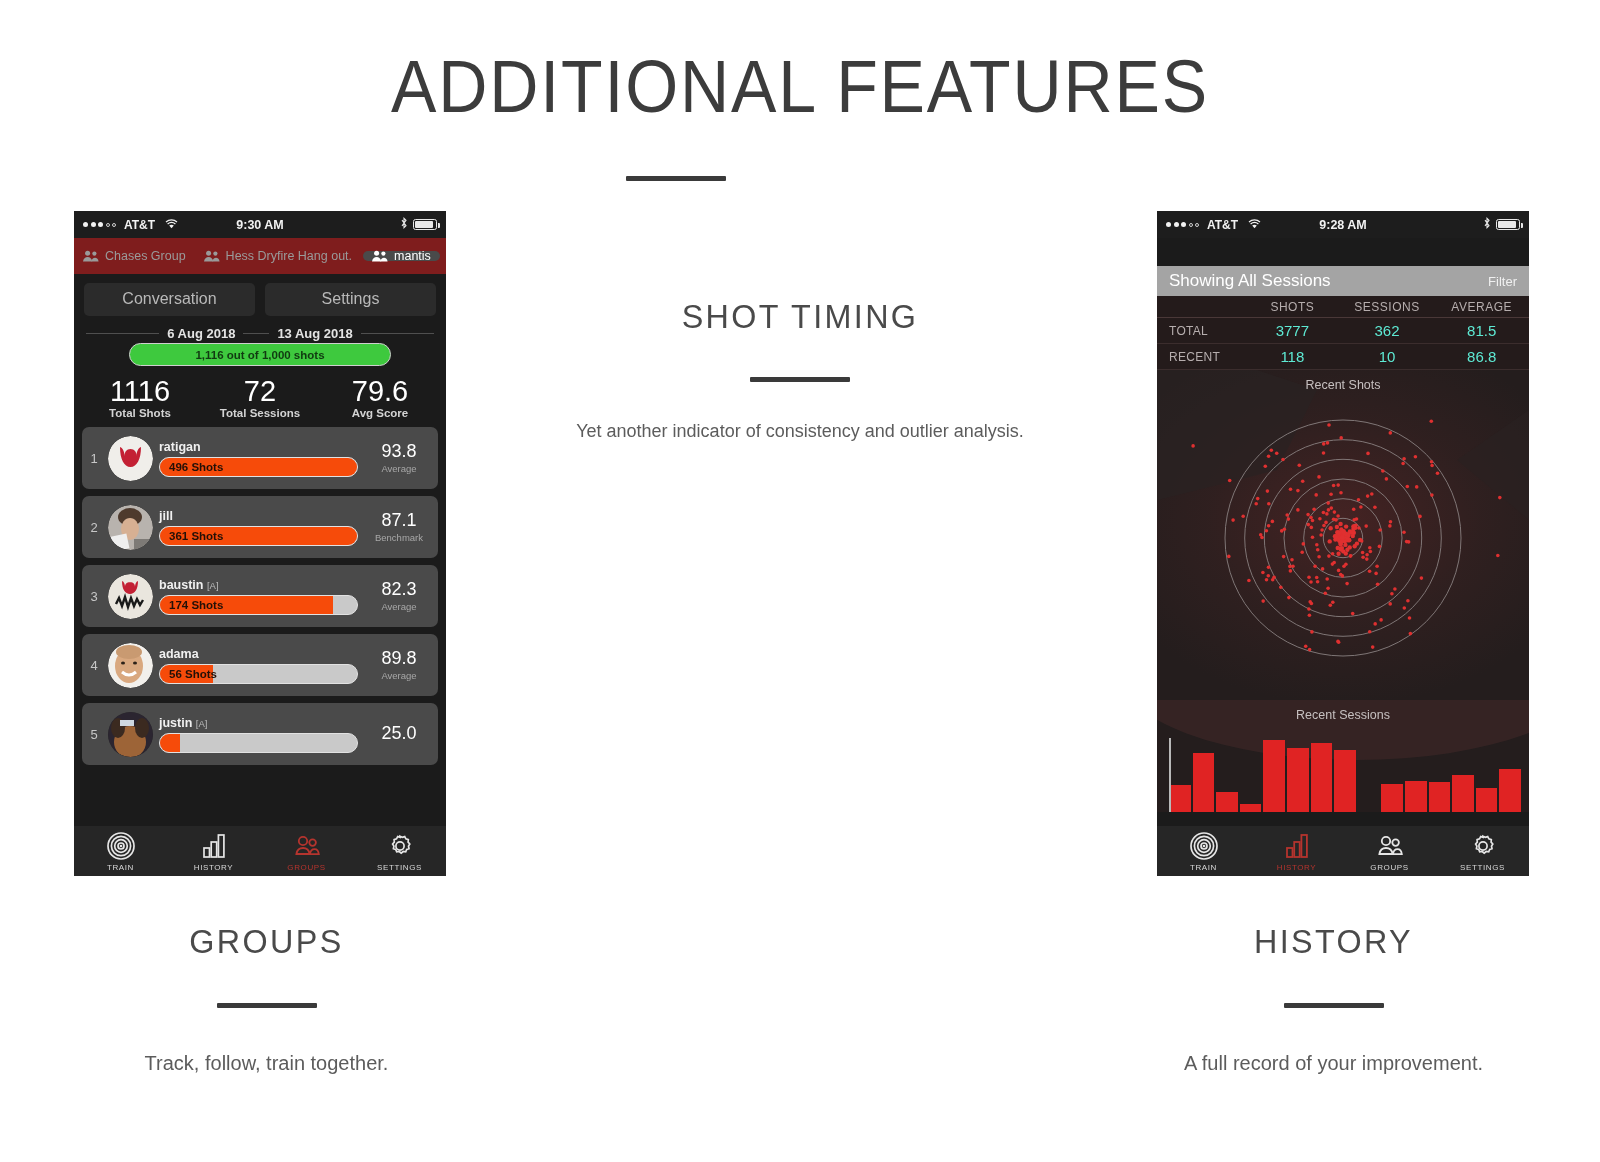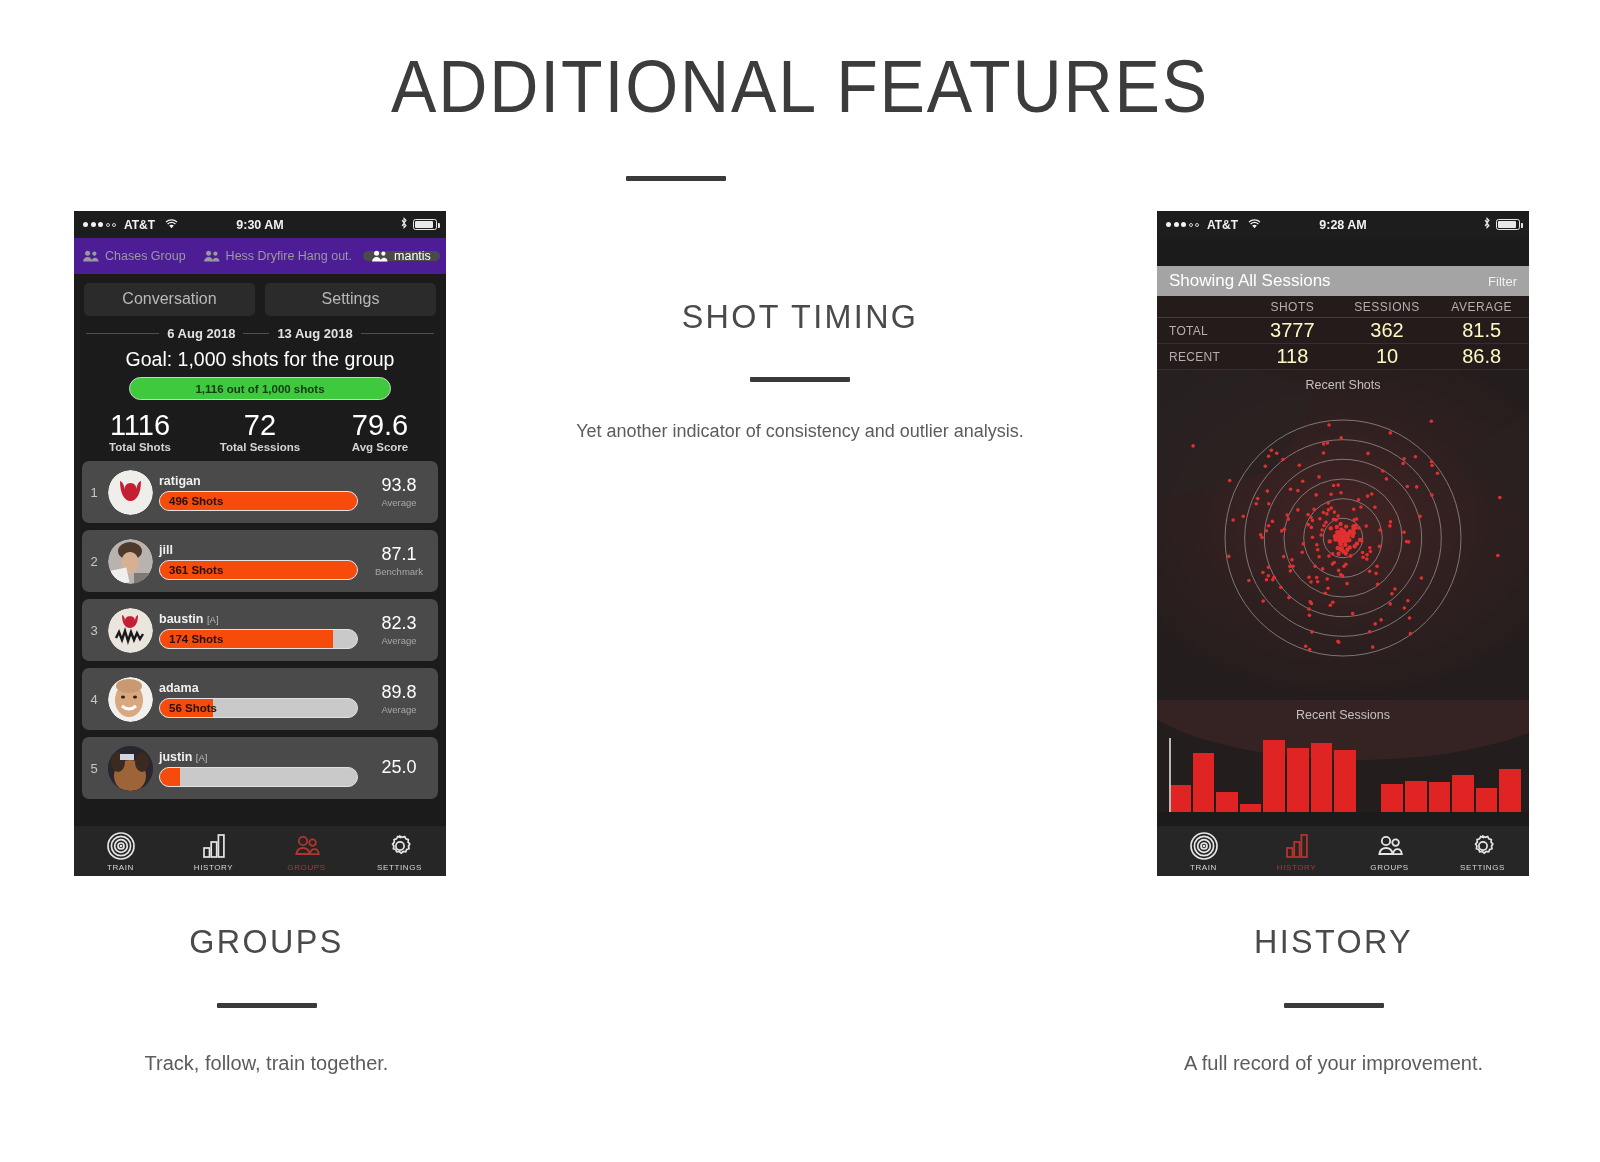--- a/index.html
+++ b/index.html
@@ -73,21 +73,21 @@
     position:relative; display:inline-block;
   }
   .batt::after{
     content:""; position:absolute; right:-3.5px; top:3px; width:2px; height:5px;
     background:#e8e8e8; border-radius:0 1px 1px 0;
   }
   .batt i{ position:absolute; left:1px; top:1px; bottom:1px; width:80%; background:#e8e8e8; border-radius:1px; display:block;}
 
   
   .grp-tabs {
-    display:flex; align-items:stretch; height:36px; background:#4c1d95;
+    display:flex; align-items:stretch; height:36px; background:#7f1d1d;
     padding: 3px 12px 3px 0;
   }
   .grp-tab {
     display:flex; align-items:center; gap:5px;
     padding: 0 9px;
     color:#9a9a9a; font-size:12.5px; white-space:nowrap;
   }
   .grp-tab.active { background:#4a4a4a; color:#ffffff; border-radius:12px; margin:10px 2px; }
   .grp-tab svg { flex:0 0 auto; }
 
@@ -151,21 +151,21 @@
     height:30px; background:#a4a4a4; display:flex; align-items:center;
     padding: 0 12px; color:#ffffff;margin-top:28px;
   }
   .hist-nav-title { font-size:17px; }
   .hist-nav-filter { margin-left:auto; font-size:13px; color:#f0f0f0; }
 
   .hist-table { background:#241b1b; }
   .ht-row { display:flex; align-items:center; height:26px; border-bottom:1px solid #3b2d2d; }
   .ht-row.head { height:22px; border-bottom:1px solid #4a3838; }
   .ht-c0 { width:88px; padding-left:12px; color:#b6aeae; font-size:12px; letter-spacing:.3px; }
-  .ht-c  { flex:1; text-align:center; color:#fef9c3; font-size:20px; }
+  .ht-c  { flex:1; text-align:center; color:#5eead4; font-size:15px; }
   .ht-row.head .ht-c { color:#b6aeae; font-size:12px; letter-spacing:.5px; }
 
   .target-wrap { position:relative; height:330px; overflow:hidden; background:#241d1d; }
   .sec-label {
     position:absolute; left:0; right:0; text-align:center;
     color:#c6c0c0; font-size:12.5px; top:8px; z-index:3;
   }
   .sessions-wrap { position:relative; height:112px; overflow:hidden; background:#241d1d; }
   .bars {
     position:absolute; left:12px; right:8px; bottom:0; top:34px;
@@ -286,21 +286,20 @@
     </div>
 
     <div class="date-row">
       <span class="date-line"></span>
       <span>6 Aug 2018</span>
       <span class="date-mid"></span>
       <span>13 Aug 2018</span>
       <span class="date-line"></span>
     </div>
 
-    <div class="goal-title">Goal: 1,000 shots for the group</div>
     <div class="goal-bar-wrap">
       <div class="goal-bar">
         <span>1,116 out of 1,000 shots</span>
       </div>
     </div>
 
     <div class="stats-row">
       <div class="stat">
         <div class="stat-val">1116</div>
         <div class="stat-lbl">Total Shots</div>

